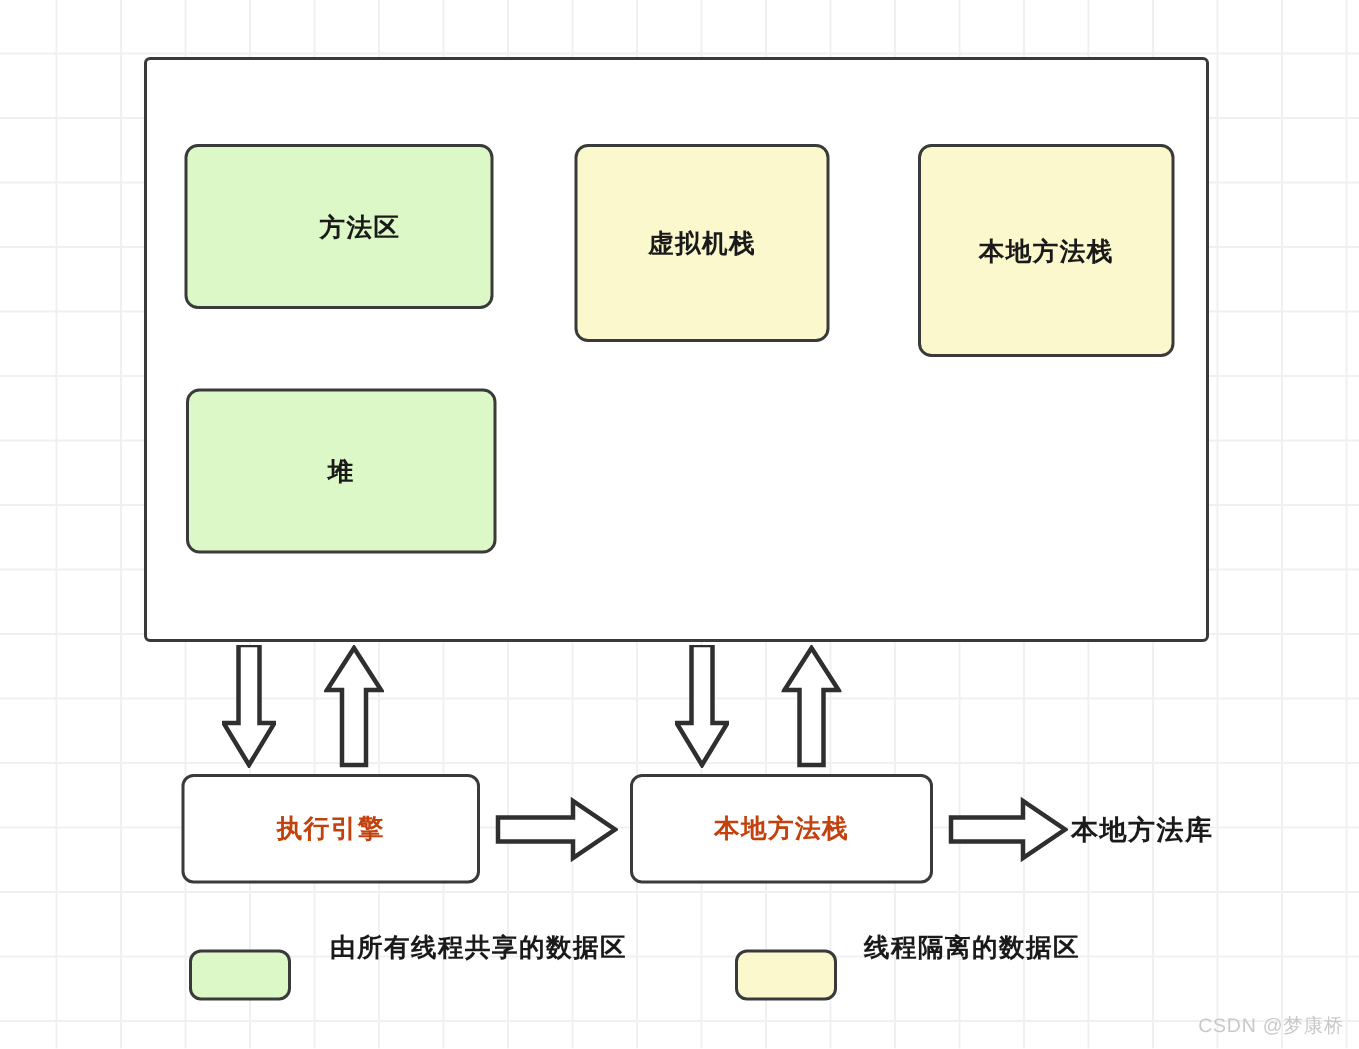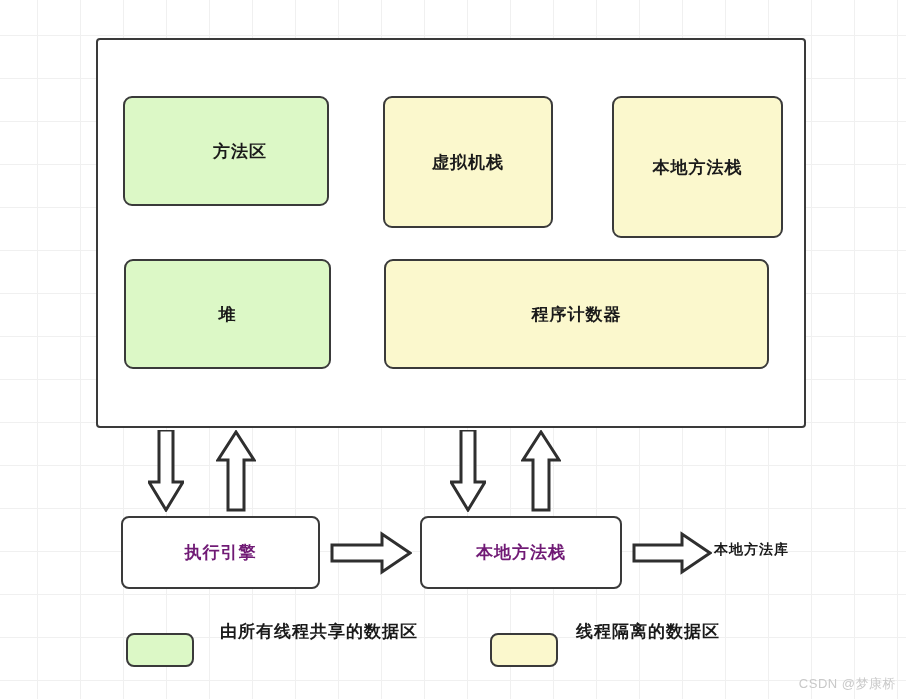--- a/index.html
+++ b/index.html
@@ -64,29 +64,29 @@
     position: absolute;
     border: 2.5px solid #3a3a3a;
     border-radius: 8px;
     background: #ffffff;
     box-sizing: border-box;
     display: flex;
     align-items: center;
     justify-content: center;
     font-size: 17px;
     font-weight: bold;
-    color: #701a75;
+    color: #c2410c;
     letter-spacing: 1px;
   }
   #box-exec-engine { left: 121px; top: 516px; width: 199px; height: 73px; }
   #box-native-iface{ left: 420px; top: 516px; width: 202px; height: 73px; }
 
   .free-label {
     position: absolute;
-    font-size: 14px;
+    font-size: 18px;
     font-weight: bold;
     color: #1a1a1a;
     letter-spacing: 1px;
     white-space: nowrap;
   }
   #label-native-lib { left: 714px; top: 541px; }
 
   
   .arrow {
     position: absolute;
@@ -150,23 +150,20 @@
   </div>
 
   <div class="mem-box isolated" id="box-native-stack">
     <span>本地方法栈</span>
   </div>
 
   <div class="mem-box shared" id="box-heap">
     <span>堆</span>
   </div>
 
-  <div class="mem-box isolated" id="box-pc">
-    <span>程序计数器</span>
-  </div>
 
   <div class="arrow" id="arrow-down-left">
     <svg viewBox="0 0 36 82" width="36" height="82">
       <polygon points="11,0 25,0 25,52 35,52 18,80 1,52 11,52" fill="#ffffff" stroke="#2f2f2f" stroke-width="3" stroke-linejoin="miter"></polygon>
     </svg>
   </div>
 
   <div class="arrow" id="arrow-up-left">
     <svg viewBox="0 0 40 82" width="40" height="82">
       <polygon points="20,2 38,30 28,30 28,80 12,80 12,30 2,30" fill="#ffffff" stroke="#2f2f2f" stroke-width="3" stroke-linejoin="miter"></polygon>

